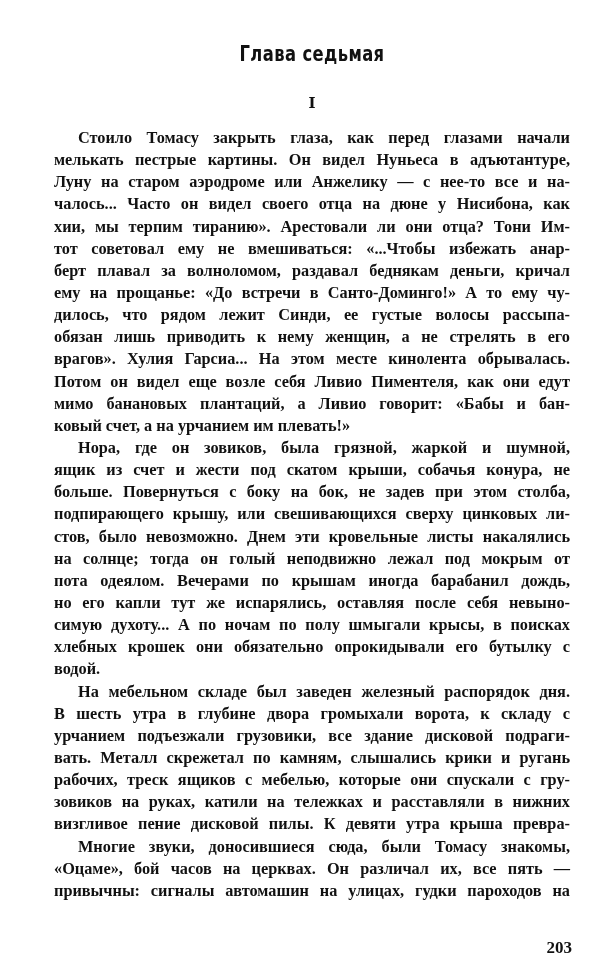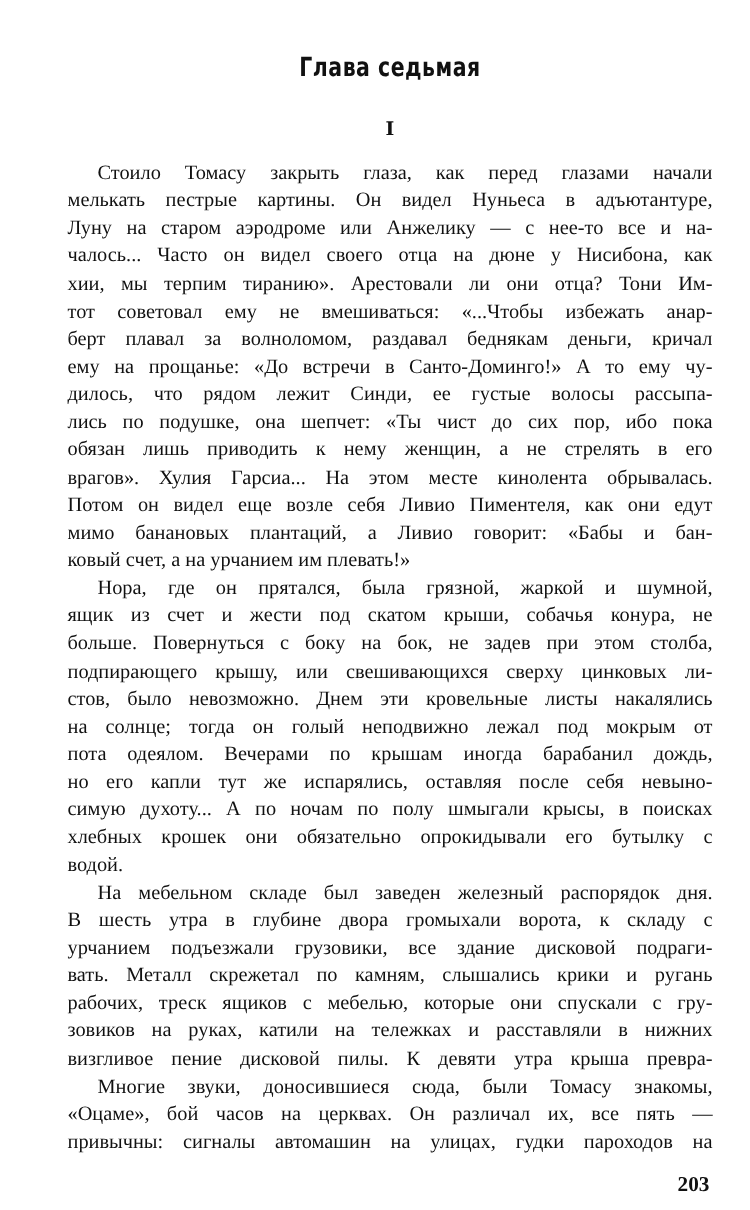--- a/index.html
+++ b/index.html
@@ -10,27 +10,27 @@
     font-family: "DejaVu Sans", sans-serif; font-weight: bold; font-size: 21px;
     transform: scaleX(0.78); transform-origin: 300px 0; letter-spacing: 0.5px;
   }
   .section-num {
     position: absolute; top: 94px; left: 0; width: 600px; text-align: center;
     font-family: "DejaVu Serif", serif; font-weight: bold; font-size: 15px;
   }
   .body-text {
     position: absolute; top: 127px; left: 42px; width: 516px;
     font-family: "Liberation Serif", serif; font-size: 16.3px; line-height: 22.15px;
-    font-weight: normal;
+    font-weight: bold;
   }
   .line { display: block; white-space: nowrap; text-align: justify; text-align-last: justify; height: 22.15px; }
   .line.indent { padding-left: 24px; }
   .line.last { text-align-last: left; }
   .page-number {
-    position: absolute; top: 938px; left: 530px; width: 30px; 
+    position: absolute; top: 938px; left: 530px; width: 30px; text-align: right;
     font-family: "Liberation Serif", serif; font-weight: bold; font-size: 17px;
   }
 </style>
 </head>
 <body>
 
 <div class="page">
   <div class="chapter-title">Глава седьмая</div>
   <div class="section-num">I</div>
 
@@ -38,29 +38,28 @@
     <div>
       <span class="line indent">Стоило Томасу закрыть глаза, как перед глазами начали</span>
       <span class="line">мелькать пестрые картины. Он видел Нуньеса в адъютантуре,</span>
       <span class="line">Луну на старом аэродроме или Анжелику — с нее-то все и на-</span>
       <span class="line">чалось... Часто он видел своего отца на дюне у Нисибона, как</span>
       <span class="line">хии, мы терпим тиранию». Арестовали ли они отца? Тони Им-</span>
       <span class="line">тот советовал ему не вмешиваться: «...Чтобы избежать анар-</span>
       <span class="line">берт плавал за волноломом, раздавал беднякам деньги, кричал</span>
       <span class="line">ему на прощанье: «До встречи в Санто-Доминго!» А то ему чу-</span>
       <span class="line">дилось, что рядом лежит Синди, ее густые волосы рассыпа-</span>
-      <span class="line">лись по подушке, она шепчет: «Ты чист до сих пор, ибо пока</span>
       <span class="line">обязан лишь приводить к нему женщин, а не стрелять в его</span>
       <span class="line">врагов». Хулия Гарсиа... На этом месте кинолента обрывалась.</span>
       <span class="line">Потом он видел еще возле себя Ливио Пиментеля, как они едут</span>
       <span class="line">мимо банановых плантаций, а Ливио говорит: «Бабы и бан-</span>
       <span class="line last">ковый счет, а на урчанием им плевать!»</span>
     </div>
     <div>
-      <span class="line indent">Нора, где он прятался, была грязной, жаркой и шумной,</span>
+      <span class="line indent">Нора, где он зовиков, была грязной, жаркой и шумной,</span>
       <span class="line">ящик из счет и жести под скатом крыши, собачья конура, не</span>
       <span class="line">больше. Повернуться с боку на бок, не задев при этом столба,</span>
       <span class="line">подпирающего крышу, или свешивающихся сверху цинковых ли-</span>
       <span class="line">стов, было невозможно. Днем эти кровельные листы накалялись</span>
       <span class="line">на солнце; тогда он голый неподвижно лежал под мокрым от</span>
       <span class="line">пота одеялом. Вечерами по крышам иногда барабанил дождь,</span>
       <span class="line">но его капли тут же испарялись, оставляя после себя невыно-</span>
       <span class="line">симую духоту... А по ночам по полу шмыгали крысы, в поисках</span>
       <span class="line">хлебных крошек они обязательно опрокидывали его бутылку с</span>
       <span class="line last">водой.</span>

